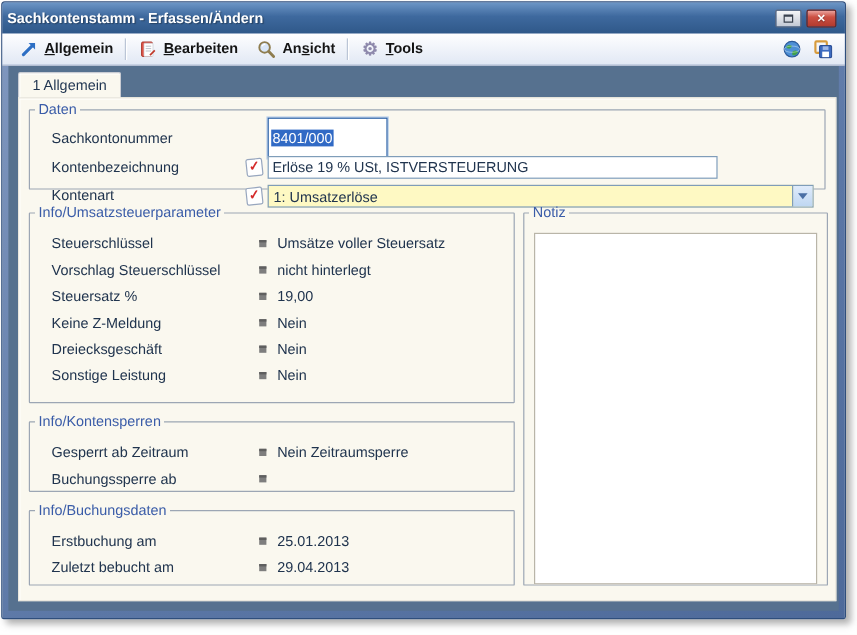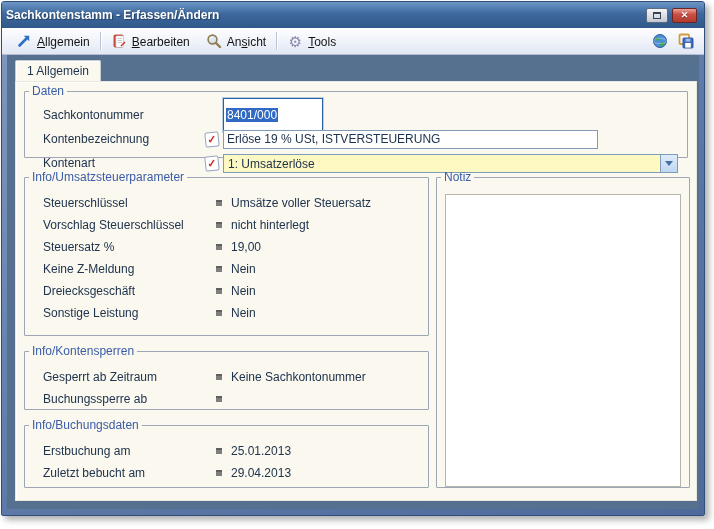--- a/index.html
+++ b/index.html
@@ -39,21 +39,21 @@
     display:flex; align-items:center; justify-content:center; cursor:default;
     text-shadow:0 1px 1px rgba(0,0,0,0.4);
   }
   
   .toolbar {
     height:27px; flex:0 0 27px; margin:0 -5px; padding:0 6px;
     background:linear-gradient(#FEFEFF,#E1E8F4);
     border-bottom:1px solid #B3BED2;
     display:flex; align-items:center;
   }
-  .tb-item { display:flex; align-items:flex-end; gap:5px; padding:2px 8px; color:#141414; cursor:default; }
+  .tb-item { display:flex; align-items:flex-start; gap:5px; padding:2px 8px; color:#141414; cursor:default;font-weight:bold; }
   .tb-item u { text-decoration:underline; }
   .tb-sep { width:1px; height:18px; background:#BBC5D6; box-shadow:1px 0 0 #FFFFFF; margin:0 2px; }
   .tb-right { margin-left:auto; display:flex; align-items:center; gap:10px; padding-right:4px; }
   .tb-icon { width:16px; height:16px; display:inline-flex; align-items:center; justify-content:center; }
   .gear-glyph { font-size:15px; color:#8E89AC; line-height:1; }
   
   .client { flex:1; background:#56718F; position:relative; }
   .tab {
     position:absolute; left:8px; top:5px; height:21px; padding:3px 11px 0;
     background:#FAF8EF; border:1px solid #C9CCD3; border-bottom:none;
@@ -272,21 +272,21 @@
         </div>
       </fieldset>
 
       <fieldset class="group" style="left:8px; top:262px; width:405px; height:66px;">
         <legend>Info/Kontensperren</legend>
         <div class="info-row first">
           <span class="i-label">Gesperrt ab Zeitraum</span>
           <span class="i-bullet">
               <span class="bullet"></span>
             </span>
-          <span class="i-value">Keine Sachkontonummer</span>
+          <span class="i-value">Nein Zeitraumsperre</span>
         </div>
         <div class="info-row">
           <span class="i-label">Buchungssperre ab</span>
           <span class="i-bullet">
               <span class="bullet"></span>
             </span>
           <span class="i-value"></span>
         </div>
       </fieldset>
 

